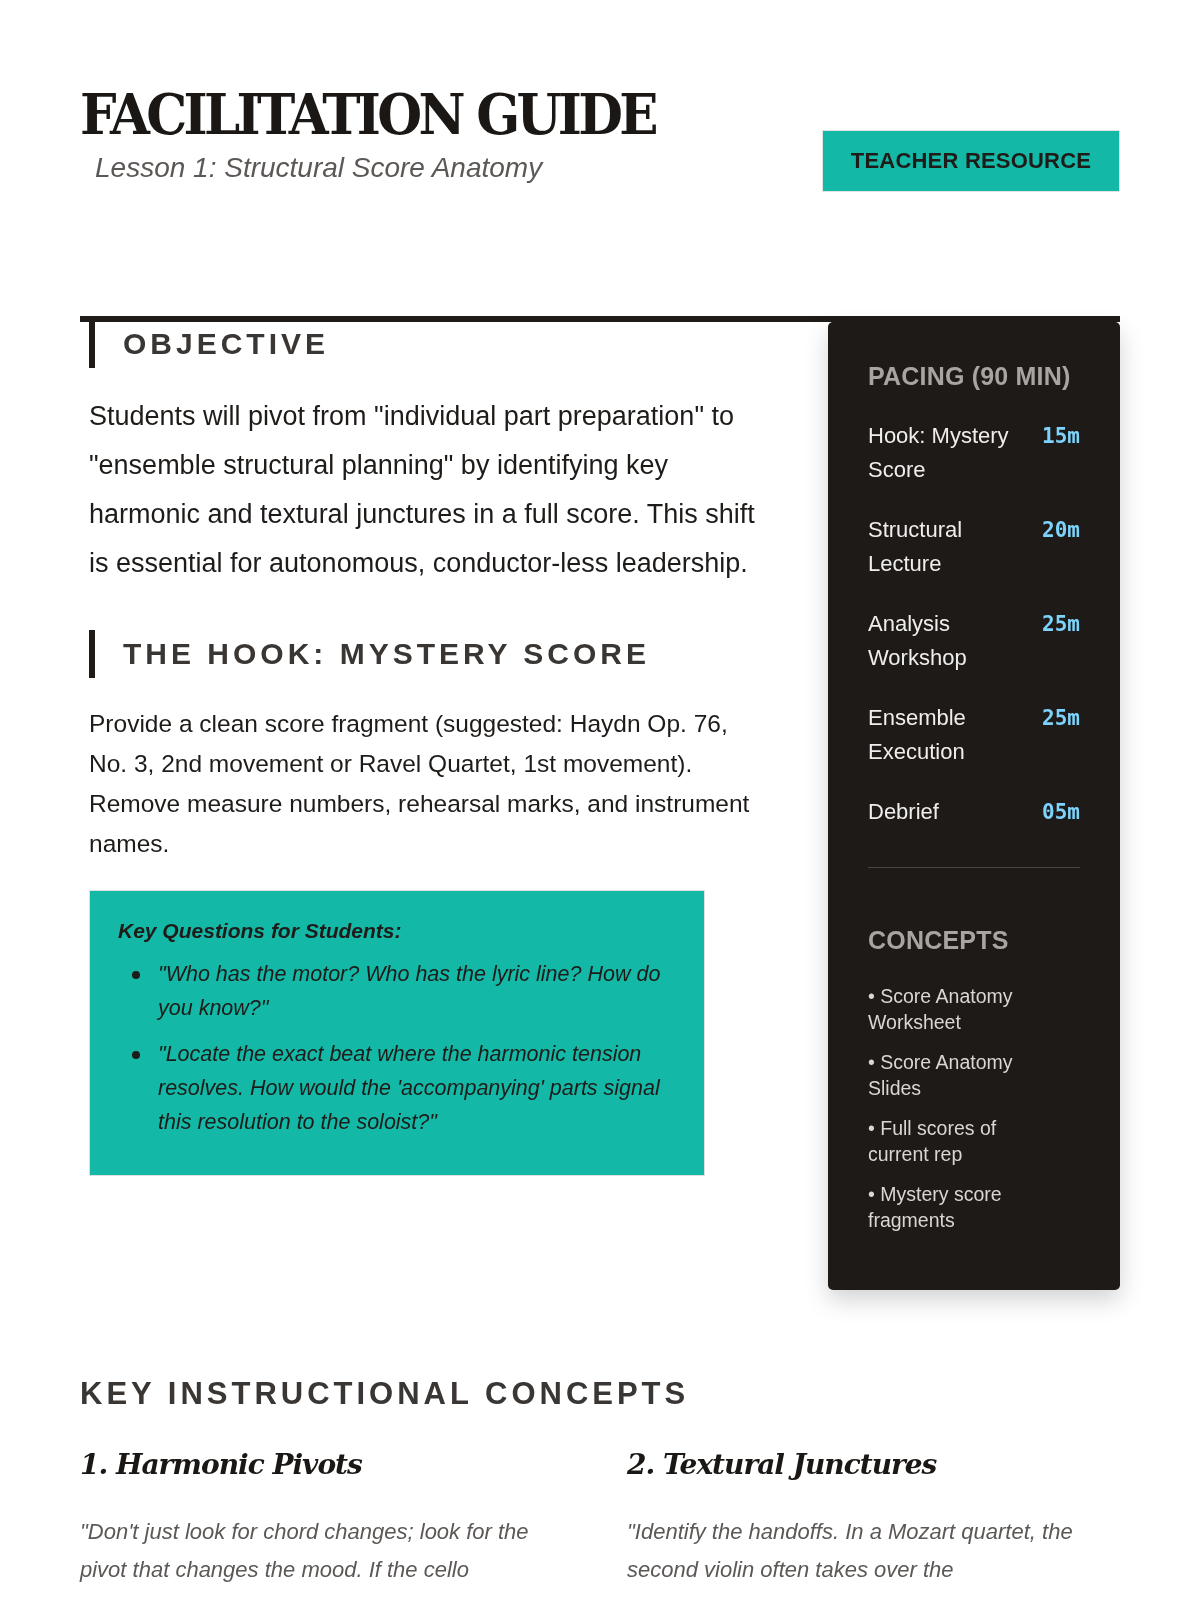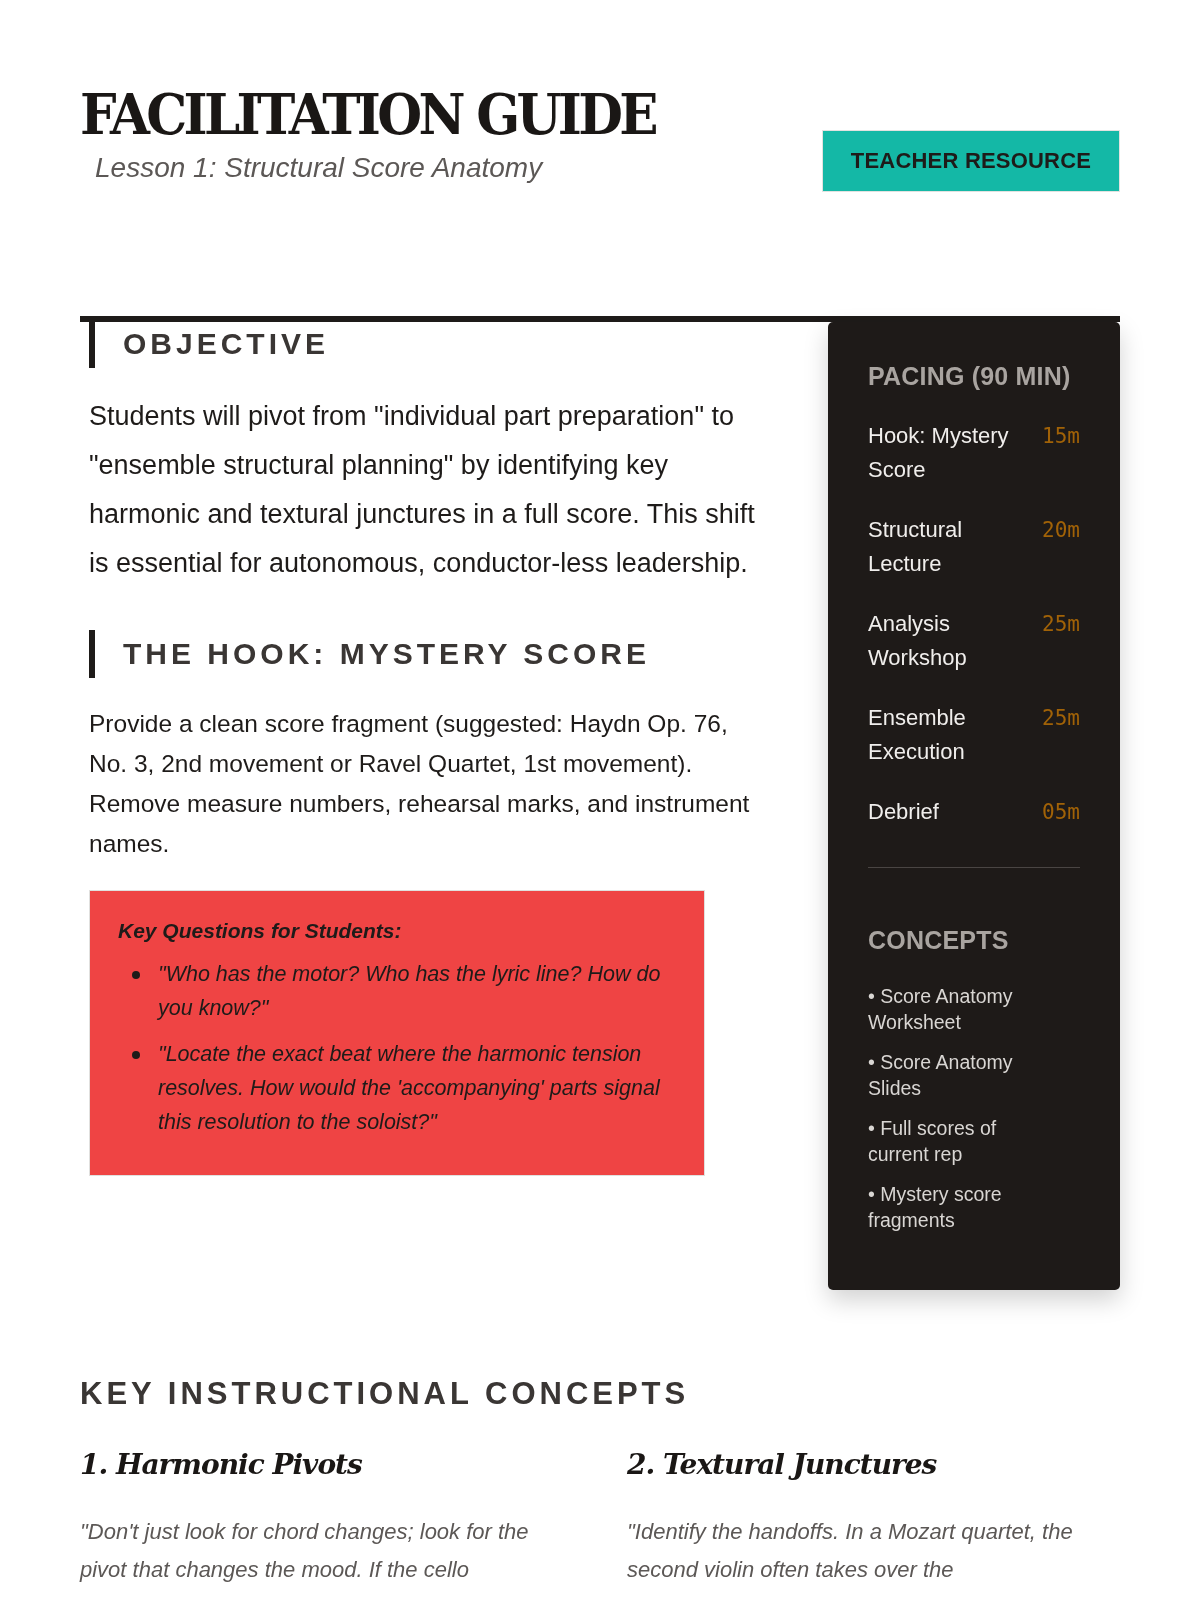--- a/index.html
+++ b/index.html
@@ -37,21 +37,21 @@
     .section-head::before {
       content: ""; position: absolute; left: 0; top: 0; width: 6px; height: 48px; background: #1e1b19;
     }
     .objective-text {
       margin-top: 24px; font-size: 27px; line-height: 49px; color: #1e1b19;
     }
     .hook-head { margin-top: 42px; }
     .hook-text { margin-top: 26px; font-size: 24.5px; line-height: 40px; color: #1e1b19; }
 
     .questions-box {
-      margin-top: 26px; background: #ef4444; border: 1.5px solid #e0e0de;
+      margin-top: 26px; background: #14b8a6; border: 1.5px solid #e0e0de;
       padding: 28px 28px 24px 28px; width: 616px;
     }
     .questions-title { font-weight: bold; font-style: italic; font-size: 21px; color: #1e1b19; }
     .questions-list { list-style: none; margin-top: 14px; }
     .questions-list li {
       position: relative; padding-left: 40px; font-style: italic; font-size: 21.5px; line-height: 34px;
       color: #1e1b19; margin-bottom: 12px;
     }
     .bullet-dot {
       position: absolute; left: 14px; top: 14px; width: 8px; height: 8px; border-radius: 50%; background: #1e1b19;
@@ -63,21 +63,21 @@
       box-shadow: 0 10px 24px rgba(0,0,0,0.18);
       padding: 40px 40px 0 40px; color: #f0eeec;
     }
     .side-head { font-weight: bold; font-size: 25px; color: #a9a4a0; letter-spacing: 0.2px; }
     .pacing-list { margin-top: 28px; }
     .pacing-row {
       display: flex; justify-content: space-between; align-items: flex-start;
       margin-bottom: 26px;
     }
     .pacing-label { width: 170px; font-size: 22px; line-height: 34px; color: #f0eeec; }
-    .pacing-time { font-family: "DejaVu Sans Mono", monospace; font-size: 21px; line-height: 34px; color: #a16207; }
+    .pacing-time { font-family: "DejaVu Sans Mono", monospace; font-size: 21px; line-height: 34px; color: #7dd3fc; font-weight: bold; }
     .side-divider { height: 1px; background: #4a4543; margin-top: 38px; }
     .materials-head { margin-top: 58px; }
     .materials-list { margin-top: 28px; list-style: none; }
     .materials-list li { font-size: 19.5px; line-height: 26px; color: #d9d6d3; margin-bottom: 14px; width: 180px; }
 
     .concepts { position: absolute; left: 0; top: 1376px; width: 1040px; }
     .concepts-head { font-weight: bold; font-size: 31px; letter-spacing: 4px; color: #3a3634; }
     .concept-grid { margin-top: 36px; display: flex; gap: 54px; }
     .concept { width: 493px; }
     .concept-title {

